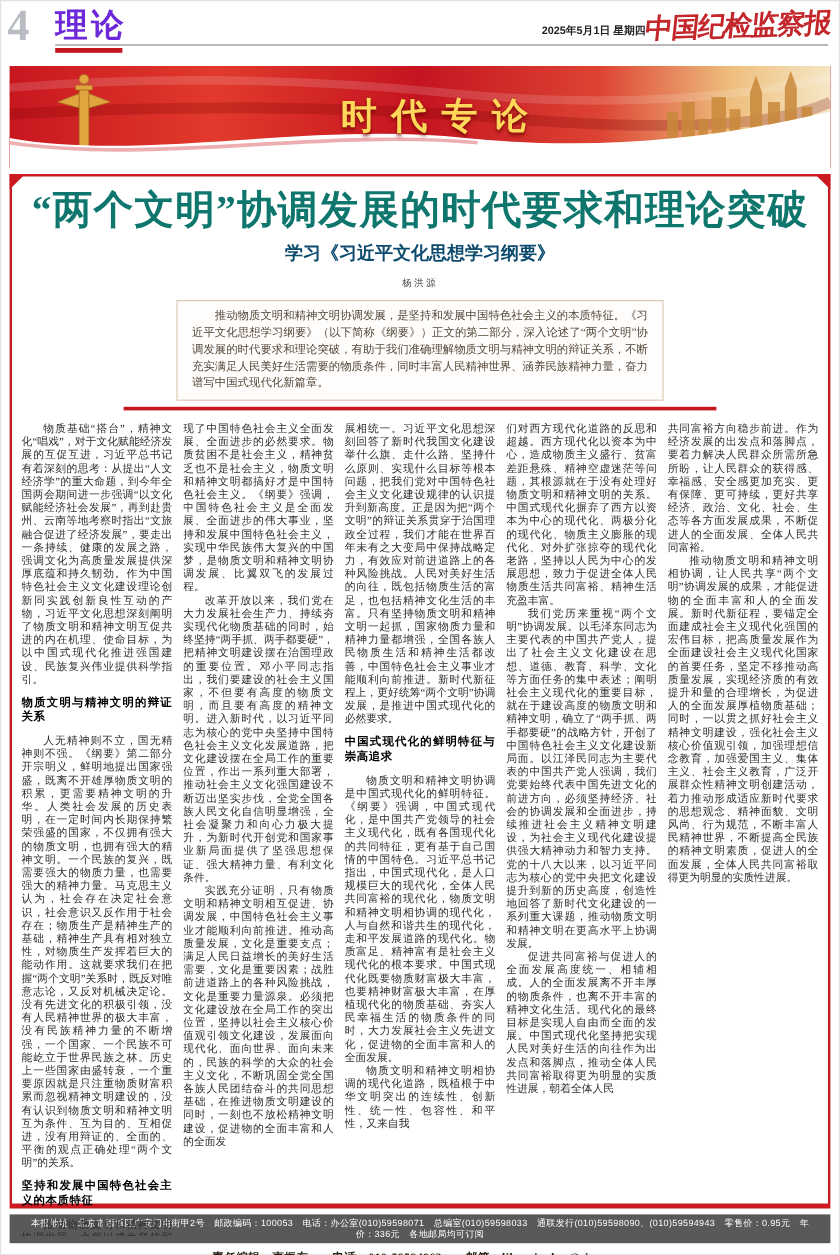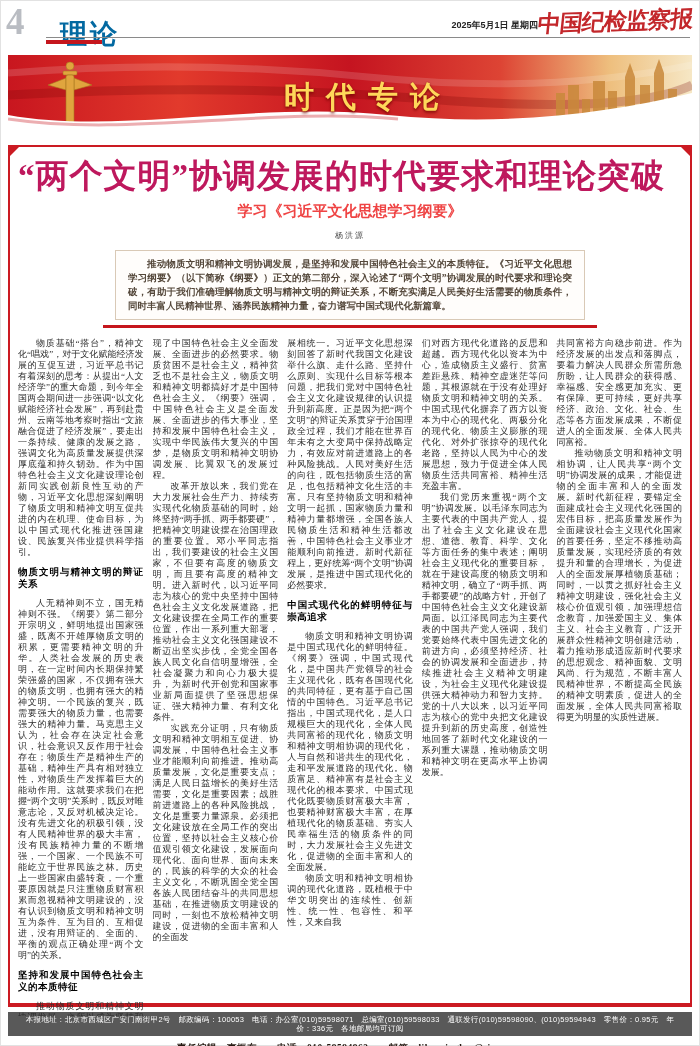--- a/index.html
+++ b/index.html
@@ -6,44 +6,44 @@
   html,body { margin:0; padding:0; }
   body {
     width:700px; height:1046px; background:#ffffff; position:relative; overflow:hidden;
     font-family:"Liberation Serif","DejaVu Serif",serif; color:#222;
     box-shadow: inset 0 0 0 1px #e2e2e2;
   }
 
   
   .header { position:relative; height:46px; }
   .page-num { position:absolute; left:6px; top:2px; font-size:37px; line-height:40px; font-weight:bold; color:#b9bcc2; }
-  .section-title { position:absolute; left:46px; top:16px; font-size:27px; font-weight:bold; letter-spacing:3px; color:#0369a1;margin-left:14px; }
+  .section-title { position:absolute; left:46px; top:3px; font-size:27px; font-weight:bold; letter-spacing:3px; color:#6d28d9; }
   .header-rule { position:absolute; left:46px; right:10px; top:37px; height:0; border-top:1.5px solid #8a8a8a; }
   .section-underline { position:absolute; left:46px; top:40px; width:56px; height:4px; background:#c5161d; }
   .date-line { position:absolute; right:162px; top:19px; font-size:9px; font-weight:bold; color:#222; font-family:"Liberation Sans",sans-serif; }
   .masthead { position:absolute; right:8px; top:6px; font-size:23px; font-weight:900; color:#c3272b; transform:skewX(-8deg) rotate(-2deg); letter-spacing:-1px; white-space:nowrap; }
 
   
   .banner { position:relative; margin:9px 8px 0; height:85px; overflow:hidden; background:#c8161f; }
   .banner svg { position:absolute; inset:0; width:100%; height:100%; }
   .banner-title { position:absolute; left:0; right:0; top:22px; text-align:center;
     font-family:"DejaVu Sans","Liberation Sans",sans-serif; font-size:30px; font-weight:900;
     color:#ffd75a; letter-spacing:12px; text-indent:12px;
     text-shadow:0 2px 3px rgba(120,8,4,.8), 0 0 1px #8d1a10;padding-left:24px; }
 
   
   .frame { position:relative; margin:5px 8px 0; height:862px; border:2px solid #cb1a22; border-bottom-width:4px; padding:0 8px; }
   .frame::before { content:""; position:absolute; left:-2px; top:-2px; border-left:13px solid #cb1a22; border-bottom:13px solid transparent; }
   .frame::after  { content:""; position:absolute; right:-2px; top:-2px; border-right:13px solid #cb1a22; border-bottom:13px solid transparent; }
 
-  .headline { margin:10px 0 0; text-align:left; font-size:33px; line-height:38px; font-weight:900; letter-spacing:1px; color:#be185d; }
-  .subtitle { margin-top:7px; text-align:center; font-size:15px; font-weight:600; color:#ef4444; }
+  .headline { margin:10px 0 0; text-align:center; font-size:33px; line-height:38px; font-weight:900; letter-spacing:1px; color:#0f766e; }
+  .subtitle { margin-top:7px; text-align:center; font-size:15px; font-weight:600; color:#0c4a6e; }
   .author   { margin-top:9px; text-align:center; font-size:8px; color:#444; letter-spacing:2px; }
 
-  .intro-box { width:470px; margin:9px auto 0; border:1px solid #d9c9b6; padding:6px 12px; background:#fffdfb;font-weight:bold; }
+  .intro-box { width:406px; margin:9px auto 0; border:1px solid #d9c9b6; padding:6px 12px; background:#fffdfb; }
   .intro-box p { margin:0; font-size:9.5px; line-height:14px; text-align:justify; text-indent:2em; color:#54473a; }
   .intro-rule { width:494px; height:2.5px; background:#c5161d; margin:5px auto 0; }
 
   .columns { display:flex; gap:9px; margin-top:10px; height:678px; overflow:hidden; }
   .col { flex:1 1 0; overflow:hidden; font-size:9px; line-height:11px; text-align:justify; color:#2d2d2d; }
   .col p { margin:0; text-indent:2em; }
   .col p.cont { text-indent:0; }
   .col p.note { font-weight:bold; color:#111; }
   .col h3 { margin:8px 0; font-size:9.5px; line-height:12px; font-weight:bold; color:#000; letter-spacing:0.5px; }
 
@@ -130,20 +130,21 @@
       </div>
       <div class="col">
         <p class="cont">展相统一。习近平文化思想深刻回答了新时代我国文化建设举什么旗、走什么路、坚持什么原则、实现什么目标等根本问题，把我们党对中国特色社会主义文化建设规律的认识提升到新高度。正是因为把“两个文明”的辩证关系贯穿于治国理政全过程，我们才能在世界百年未有之大变局中保持战略定力，有效应对前进道路上的各种风险挑战。人民对美好生活的向往，既包括物质生活的富足，也包括精神文化生活的丰富。只有坚持物质文明和精神文明一起抓，国家物质力量和精神力量都增强，全国各族人民物质生活和精神生活都改善，中国特色社会主义事业才能顺利向前推进。新时代新征程上，更好统筹“两个文明”协调发展，是推进中国式现代化的必然要求。</p>
         <h3>中国式现代化的鲜明特征与崇高追求</h3>
         <p class="">物质文明和精神文明协调是中国式现代化的鲜明特征。《纲要》强调，中国式现代化，是中国共产党领导的社会主义现代化，既有各国现代化的共同特征，更有基于自己国情的中国特色。习近平总书记指出，中国式现代化，是人口规模巨大的现代化，全体人民共同富裕的现代化，物质文明和精神文明相协调的现代化，人与自然和谐共生的现代化，走和平发展道路的现代化。物质富足、精神富有是社会主义现代化的根本要求。中国式现代化既要物质财富极大丰富，也要精神财富极大丰富，在厚植现代化的物质基础、夯实人民幸福生活的物质条件的同时，大力发展社会主义先进文化，促进物的全面丰富和人的全面发展。</p>
         <p class="">物质文明和精神文明相协调的现代化道路，既植根于中华文明突出的连续性、创新性、统一性、包容性、和平性，又来自我</p>
       </div>
       <div class="col">
         <p class="cont">们对西方现代化道路的反思和超越。西方现代化以资本为中心，造成物质主义盛行、贫富差距悬殊、精神空虚迷茫等问题，其根源就在于没有处理好物质文明和精神文明的关系。中国式现代化摒弃了西方以资本为中心的现代化、两极分化的现代化、物质主义膨胀的现代化、对外扩张掠夺的现代化老路，坚持以人民为中心的发展思想，致力于促进全体人民物质生活共同富裕、精神生活充盈丰富。</p>
         <p class="">我们党历来重视“两个文明”协调发展。以毛泽东同志为主要代表的中国共产党人，提出了社会主义文化建设在思想、道德、教育、科学、文化等方面任务的集中表述；阐明社会主义现代化的重要目标，就在于建设高度的物质文明和精神文明，确立了“两手抓、两手都要硬”的战略方针，开创了中国特色社会主义文化建设新局面。以江泽民同志为主要代表的中国共产党人强调，我们党要始终代表中国先进文化的前进方向，必须坚持经济、社会的协调发展和全面进步，持续推进社会主义精神文明建设，为社会主义现代化建设提供强大精神动力和智力支持。党的十八大以来，以习近平同志为核心的党中央把文化建设提升到新的历史高度，创造性地回答了新时代文化建设的一系列重大课题，推动物质文明和精神文明在更高水平上协调发展。</p>
+        <p class="">促进共同富裕与促进人的全面发展高度统一、相辅相成。人的全面发展离不开丰厚的物质条件，也离不开丰富的精神文化生活。现代化的最终目标是实现人自由而全面的发展。中国式现代化坚持把实现人民对美好生活的向往作为出发点和落脚点，推动全体人民共同富裕取得更为明显的实质性进展，朝着全体人民</p>
       </div>
       <div class="col">
         <p class="cont">共同富裕方向稳步前进。作为经济发展的出发点和落脚点，要着力解决人民群众所需所急所盼，让人民群众的获得感、幸福感、安全感更加充实、更有保障、更可持续，更好共享经济、政治、文化、社会、生态等各方面发展成果，不断促进人的全面发展、全体人民共同富裕。</p>
         <p class="">推动物质文明和精神文明相协调，让人民共享“两个文明”协调发展的成果，才能促进物的全面丰富和人的全面发展。新时代新征程，要锚定全面建成社会主义现代化强国的宏伟目标，把高质量发展作为全面建设社会主义现代化国家的首要任务，坚定不移推动高质量发展，实现经济质的有效提升和量的合理增长，为促进人的全面发展厚植物质基础；同时，一以贯之抓好社会主义精神文明建设，强化社会主义核心价值观引领，加强理想信念教育，加强爱国主义、集体主义、社会主义教育，广泛开展群众性精神文明创建活动，着力推动形成适应新时代要求的思想观念、精神面貌、文明风尚、行为规范，不断丰富人民精神世界，不断提高全民族的精神文明素质，促进人的全面发展，全体人民共同富裕取得更为明显的实质性进展。</p>
       </div>
     </div>
 </div>
 
 <div class="footer-bar">本报地址：北京市西城区广安门南街甲2号　邮政编码：100053　电话：办公室(010)59598071　总编室(010)59598033　通联发行(010)59598090、(010)59594943　零售价：0.95元　年价：336元　各地邮局均可订阅</div>
 <div class="editor-line">责任编辑：惠振东　　电话：010-59594963　　邮箱：lilunpinglun@sina.com</div>

